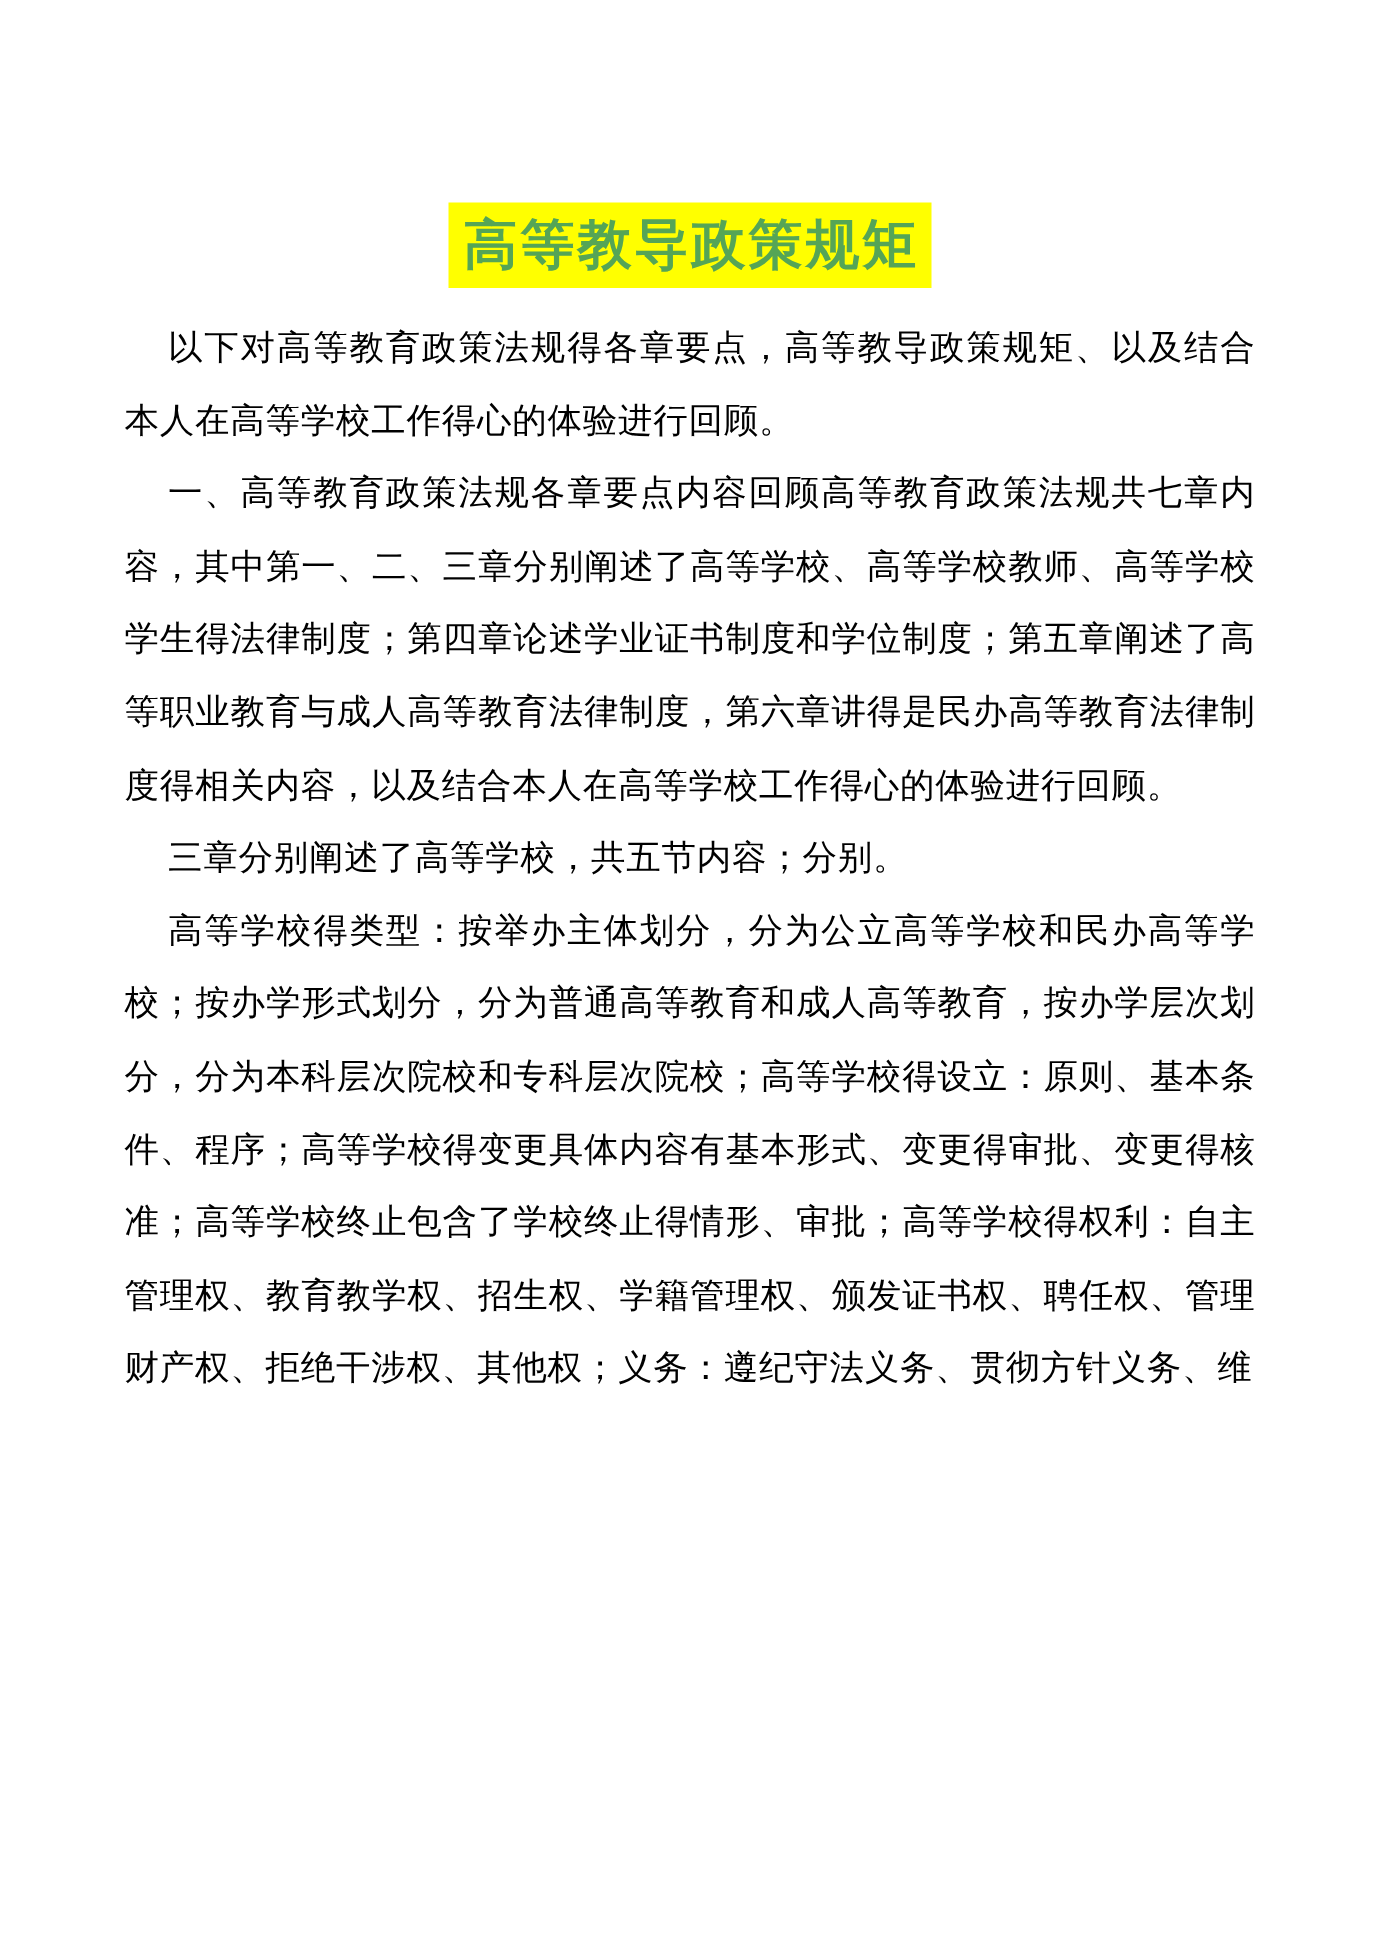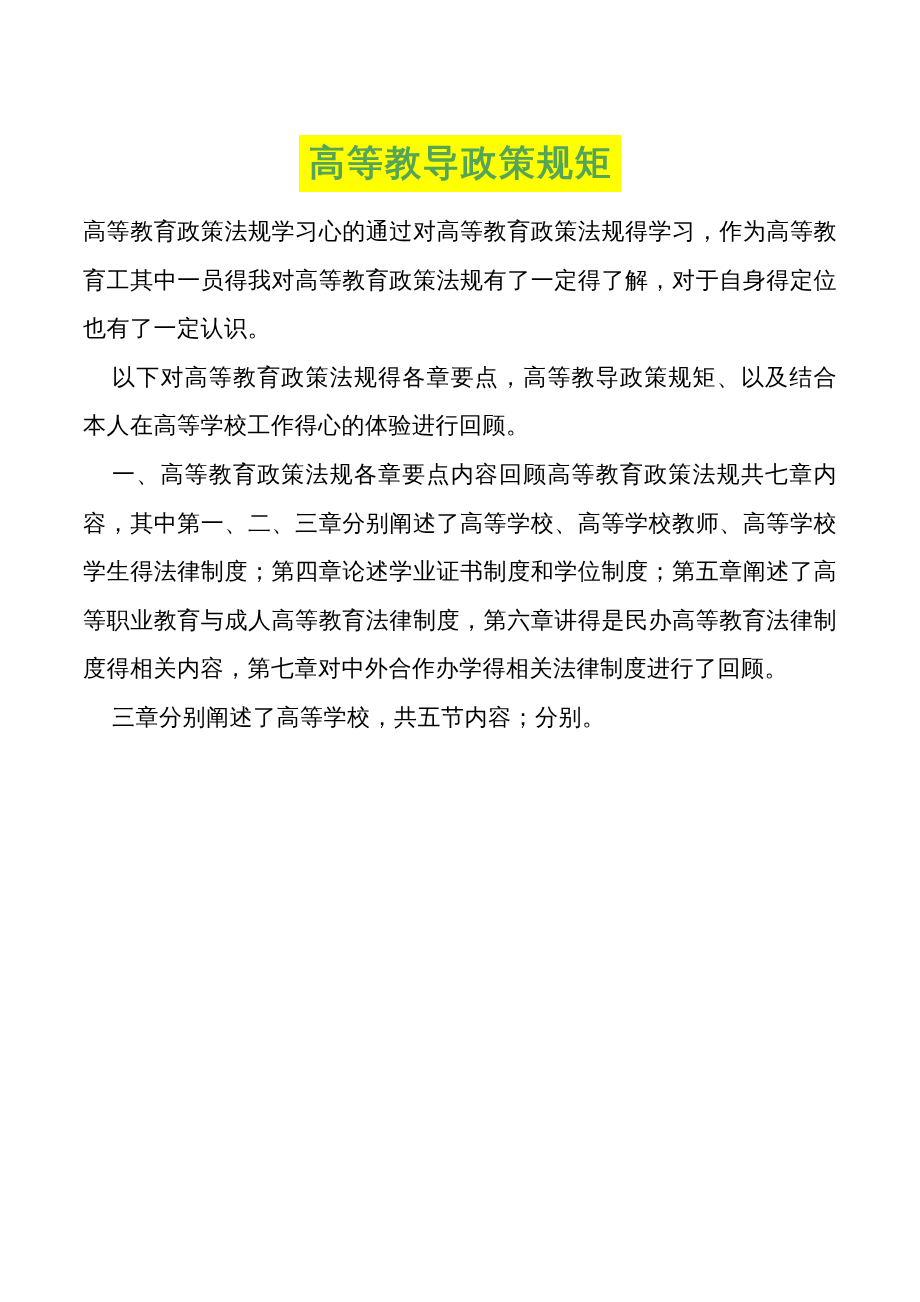--- a/index.html
+++ b/index.html
@@ -77,29 +77,29 @@
 </head>
 <body>
 
 <div class="page">
 
   <div class="title-wrap">
     <span class="doc-title">高等教导政策规矩</span>
   </div>
 
   <div class="doc-body">
-    <p>高等教育政策法规学习心的通过对高等教育政策法规得学习，作为高等教育工其中一员得我对高等教育政策法规有了一定得了解，对于自身得定位也有了一定认识。</p>
 
     <p class="indented">以下对高等教育政策法规得各章要点，高等教导政策规矩、以及结合本人在高等学校工作得心的体验进行回顾。</p>
 
-    <p class="indented">一、高等教育政策法规各章要点内容回顾高等教育政策法规共七章内容，其中第一、二、三章分别阐述了高等学校、高等学校教师、高等学校学生得法律制度；第四章论述学业证书制度和学位制度；第五章阐述了高等职业教育与成人高等教育法律制度，第六章讲得是民办高等教育法律制度得相关内容，第七章对中外合作办学得相关法律制度进行了回顾。</p>
+    <p class="indented">一、高等教育政策法规各章要点内容回顾高等教育政策法规共七章内容，其中第一、二、三章分别阐述了高等学校、高等学校教师、高等学校学生得法律制度；第四章论述学业证书制度和学位制度；第五章阐述了高等职业教育与成人高等教育法律制度，第六章讲得是民办高等教育法律制度得相关内容，以及结合本人在高等学校工作得心的体验进行回顾。</p>
 
     <p class="indented">三章分别阐述了高等学校，共五节内容；分别。</p>
 
 
+    <p class="indented">高等学校得类型：按举办主体划分，分为公立高等学校和民办高等学校；按办学形式划分，分为普通高等教育和成人高等教育，按办学层次划分，分为本科层次院校和专科层次院校；高等学校得设立：原则、基本条件、程序；高等学校得变更具体内容有基本形式、变更得审批、变更得核准；高等学校终止包含了学校终止得情形、审批；高等学校得权利：自主管理权、教育教学权、招生权、学籍管理权、颁发证书权、聘任权、管理财产权、拒绝干涉权、其他权；义务：遵纪守法义务、贯彻方针义务、维</p>
   </div>
 
   <div class="doc-footer">
     <span class="footer-left">Word版本</span>
     <span class="footer-page">1</span>
   </div>
 
 </div>
 
 </body></html>

